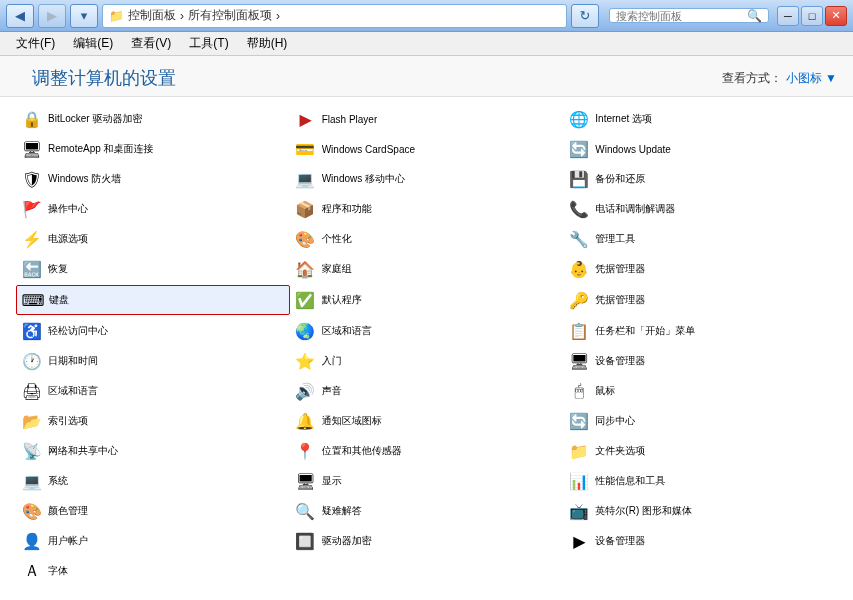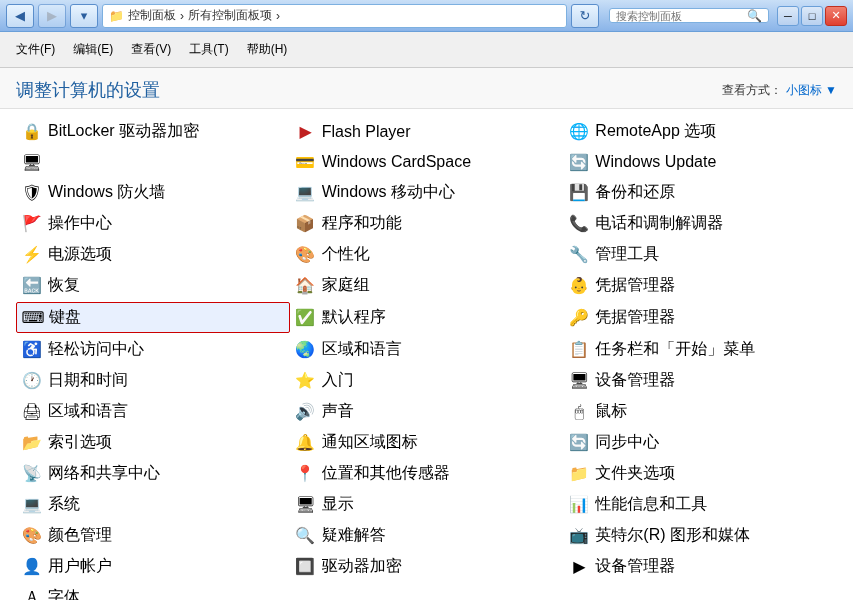--- a/index.html
+++ b/index.html
@@ -90,21 +90,21 @@
       justify-content: center;
       font-size: 11px;
     }
     .tb-min { background: linear-gradient(to bottom, #dce9f8, #b8d0ef); border-color: #6a9fd8; }
     .tb-max { background: linear-gradient(to bottom, #dce9f8, #b8d0ef); border-color: #6a9fd8; }
     .tb-close { background: linear-gradient(to bottom, #f08070, #e04030); border-color: #c03020; color: #fff; }
 
     
     .menu-bar {
       background: #f0f0f0;
-      height: 36px;
+      height: 24px;
       display: flex;
       align-items: center;
       padding: 0 8px;
       gap: 2px;
       border-bottom: 1px solid #ccc;
     }
     .menu-item {
       padding: 2px 8px;
       cursor: pointer;
       font-size: 12px;
@@ -118,20 +118,21 @@
       padding: 10px 16px 6px 16px;
       display: flex;
       align-items: center;
       justify-content: space-between;
       border-bottom: 1px solid #e0e0e0;
     }
     .page-title {
       font-size: 18px;
       color: #2060a0;
       font-weight: normal;
+      margin-left: 16px;
     }
     .view-mode {
       font-size: 12px;
       color: #333;
       display: flex;
       align-items: center;
       gap: 4px;
       text-align: center;
     }
     .view-mode-link {
@@ -173,21 +174,21 @@
     .item-icon {
       width: 20px;
       height: 20px;
       display: flex;
       align-items: center;
       justify-content: center;
       font-size: 16px;
       flex-shrink: 0;
     }
     .item-label {
-      font-size: 16px;
+      font-size: 10px;
       color: #000;
       white-space: nowrap;
       overflow: hidden;
       text-overflow: ellipsis;
     }
     .icon-red { color: #c02020; }
   </style>
 </head>
 <body>
 
@@ -240,24 +241,25 @@
   <div class="item">
         <span class="item-icon">🔒</span>
         <span class="item-label">BitLocker 驱动器加密</span>
       </div>
       <div class="item">
         <span class="item-icon icon-red">▶</span>
         <span class="item-label">Flash Player</span>
       </div>
       <div class="item">
         <span class="item-icon">🌐</span>
-        <span class="item-label">RemoteApp 选项</span>
+        <span class="item-label">Internet 选项</span>
       </div>
       <div class="item">
         <span class="item-icon">🖥</span>
+        <span class="item-label">RemoteApp 和桌面连接</span>
       </div>
       <div class="item">
         <span class="item-icon">💳</span>
         <span class="item-label">Windows CardSpace</span>
       </div>
       <div class="item">
         <span class="item-icon">🔄</span>
         <span class="item-label">Windows Update</span>
       </div>
       <div class="item">

